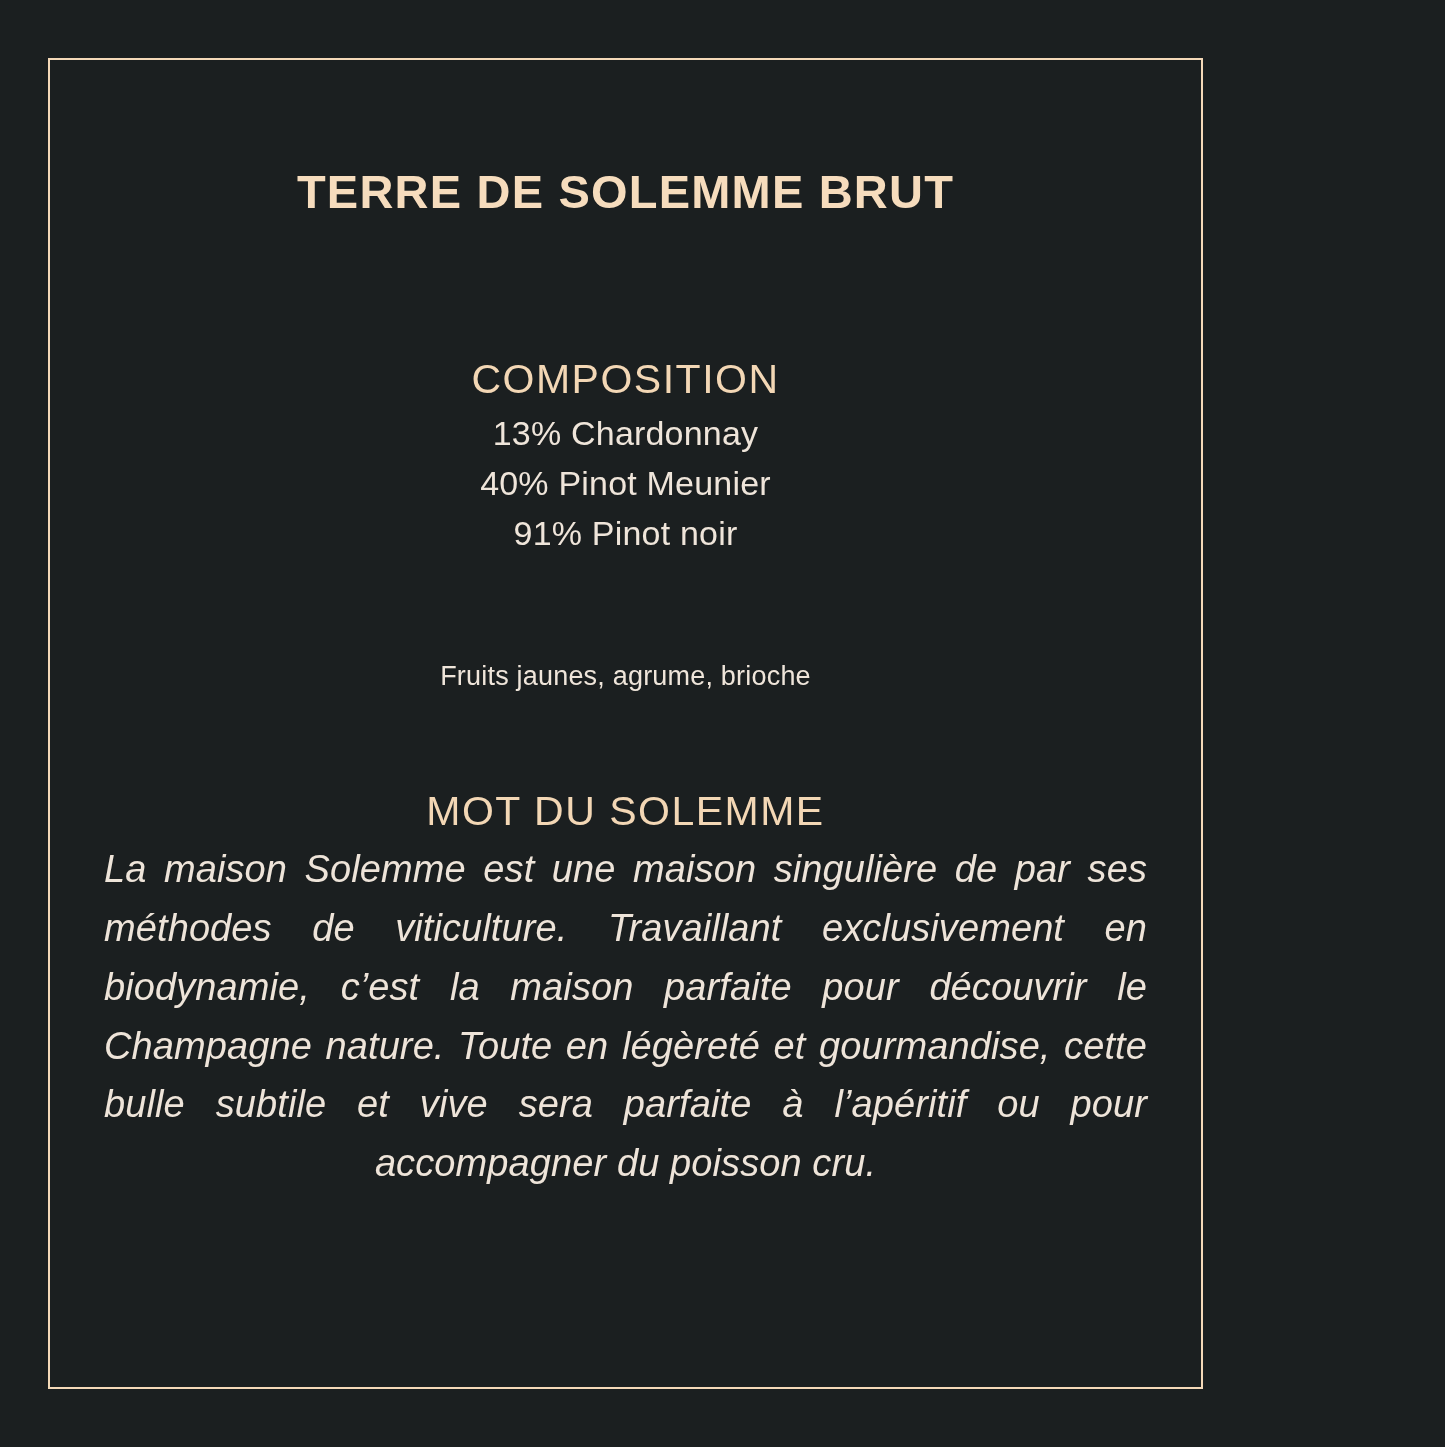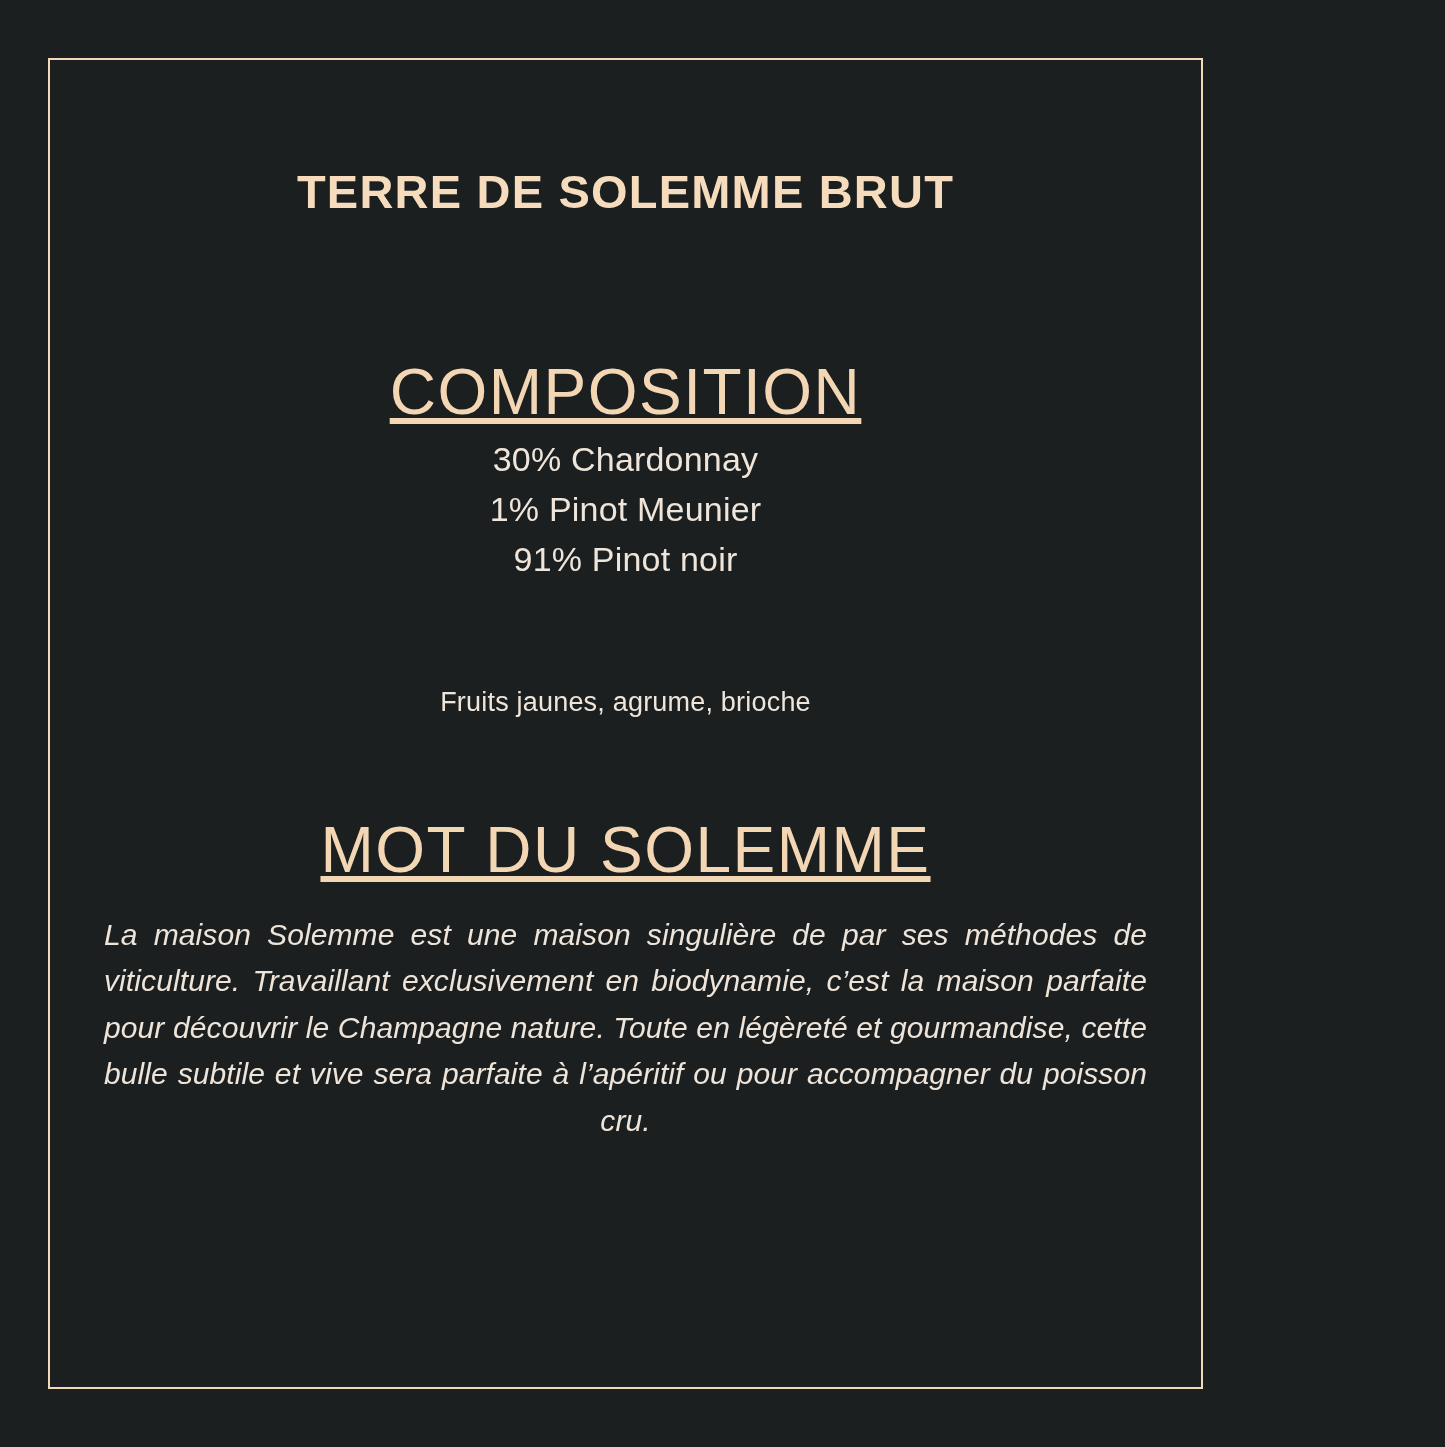--- a/index.html
+++ b/index.html
@@ -49,48 +49,47 @@
     line-height: 1.1;
   }
   .section {
     margin-top: 0;
   }
   .section-composition { margin-top: 138px; }
   .section-aromes { margin-top: 102px; }
   .section-mot { margin-top: 96px; }
 
   .heading {
-    font-size: 64px;
+    font-size: 41px;
     font-weight: 300;
     letter-spacing: 1.5px;
     color: #f3d7b5;
     line-height: 1.15;
-    text-decoration: underline;
   }
   .body-lines {
     margin-top: 6px;
     font-size: 34px;
     font-weight: 300;
     color: #efe5da;
     line-height: 1.47;
     letter-spacing: 0.2px;
   }
   .body-lines div { white-space: nowrap; }
 
   .aromes-line {
     margin-top: 10px;
     font-size: 27px;
     font-weight: 300;
     color: #efe5da;
     letter-spacing: 0.2px;
   }
 
   .paragraph {
-    margin-top: 24px;
-    font-size: 30px;
+    margin-top: 5px;
+    font-size: 38px;
     font-style: italic;
     font-weight: 300;
     color: #eee4d9;
     line-height: 1.55;
     letter-spacing: 0.1px;
     text-align: justify;
     text-align-last: center;
     padding: 0 4px;
   }
 </style>
@@ -101,22 +100,22 @@
 
   <div class="frame"></div>
 
   <div class="content">
 
     <div class="title">TERRE DE SOLEMME BRUT</div>
 
     <div class="section section-composition">
       <div class="heading">COMPOSITION</div>
       <div class="body-lines">
-        <div>30% Chardonnay</div>
-        <div>1% Pinot Meunier</div>
+        <div>13% Chardonnay</div>
+        <div>40% Pinot Meunier</div>
         <div>91% Pinot noir</div>
       </div>
     </div>
 
     <div class="section section-aromes">
       <div class="aromes-line">Fruits jaunes, agrume, brioche</div>
     </div>
 
     <div class="section section-mot">
       <div class="heading">MOT DU SOLEMME</div>

